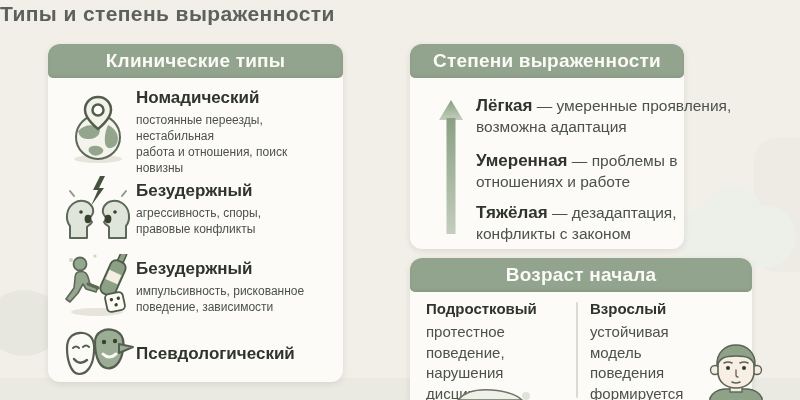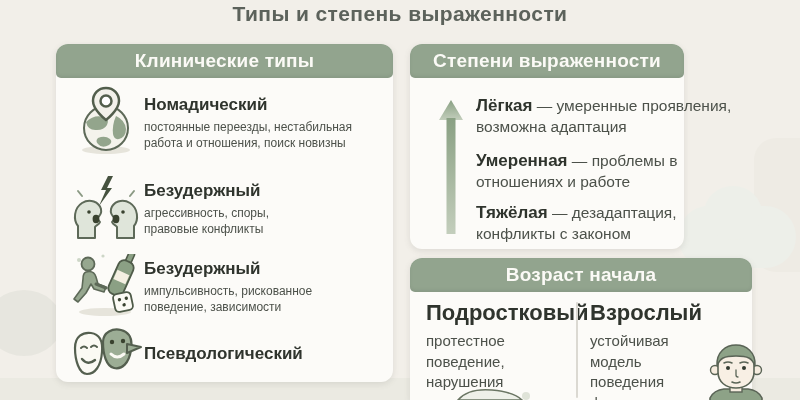--- a/index.html
+++ b/index.html
@@ -11,29 +11,29 @@
   }
   
   .decor{position:absolute;z-index:0}
   .bg-bottom{left:0;top:378px;width:800px;height:22px;background:#ebeae2}
   .blob-left{left:-14px;top:290px;width:76px;height:66px;background:#e7e6df;border-radius:50%}
   .band-right{left:754px;top:138px;width:46px;height:134px;background:#eeebe4;border-radius:22px 0 0 22px}
   .cloud-a{left:678px;top:206px;width:118px;height:62px;background:#edefe9;border-radius:40px}
   .cloud-b{left:704px;top:186px;width:58px;height:54px;background:#edefe9;border-radius:50%}
   
   .page-title{
-    position:absolute;left:0;top:2px;width:100%;text-align:center;z-index:1;
+    position:absolute;left:0;top:2px;width:100%;z-index:1;
     font-size:21px;font-weight:bold;letter-spacing:.4px;color:#5c625b;
   }
   
   .panel{
     position:absolute;z-index:1;background:#fcfbf8;border-radius:12px;
     box-shadow:0 2px 6px rgba(90,95,85,.14);
   }
-  #panel-clinical{left:56px;top:44px;width:337px;height:338px}
+  #panel-clinical{left:48px;top:44px;width:295px;height:338px}
   #panel-severity{left:410px;top:44px;width:274px;height:205px}
   #panel-onset{left:410px;top:258px;width:342px;height:142px;border-radius:12px 12px 0 0}
   .panel-header{
     height:34px;background:#92a48e;border-radius:12px 12px 5px 5px;
     display:flex;align-items:center;justify-content:center;
     color:#fbfaf6;font-weight:bold;font-size:19px;letter-spacing:.2px;
     box-shadow:inset 0 -2px 3px rgba(60,70,55,.10);
   }
   
   .clin-item{position:absolute;left:12px;right:8px;display:flex;align-items:center}
@@ -48,21 +48,21 @@
   .sev-item{position:absolute;left:66px;width:266px;font-size:15.5px;line-height:1.32}
   #sev-0{top:17px}#sev-1{top:72px}#sev-2{top:124px}
   .sev-term{font-size:17px;font-weight:bold;color:#2f342d}
   .ml{white-space:pre-line}
   
   .onset-body{position:relative;height:108px}
   .onset-col{position:absolute;top:8px}
   #onset-col-0{left:16px;width:148px}
   #onset-col-1{left:180px;width:120px}
   .onset-divider{position:absolute;left:166px;top:10px;height:96px;width:2px;background:#dbd9d2;border-radius:1px}
-  .onset-title{font-size:22px;font-weight:bold;color:#2f342d;margin:0 0 5px 0}
+  .onset-title{font-size:15px;font-weight:bold;color:#2f342d;margin:0 0 5px 0}
   .onset-desc{font-size:15px;line-height:1.38;white-space:pre-line}
   
   .man-illustration{position:absolute;left:694px;top:344px;z-index:2}
   .doodle-bottom{position:absolute;left:440px;top:388px;z-index:2}
   svg{display:block}
 </style>
 </head>
 <body>
 
 <div class="decor bg-bottom"></div>

